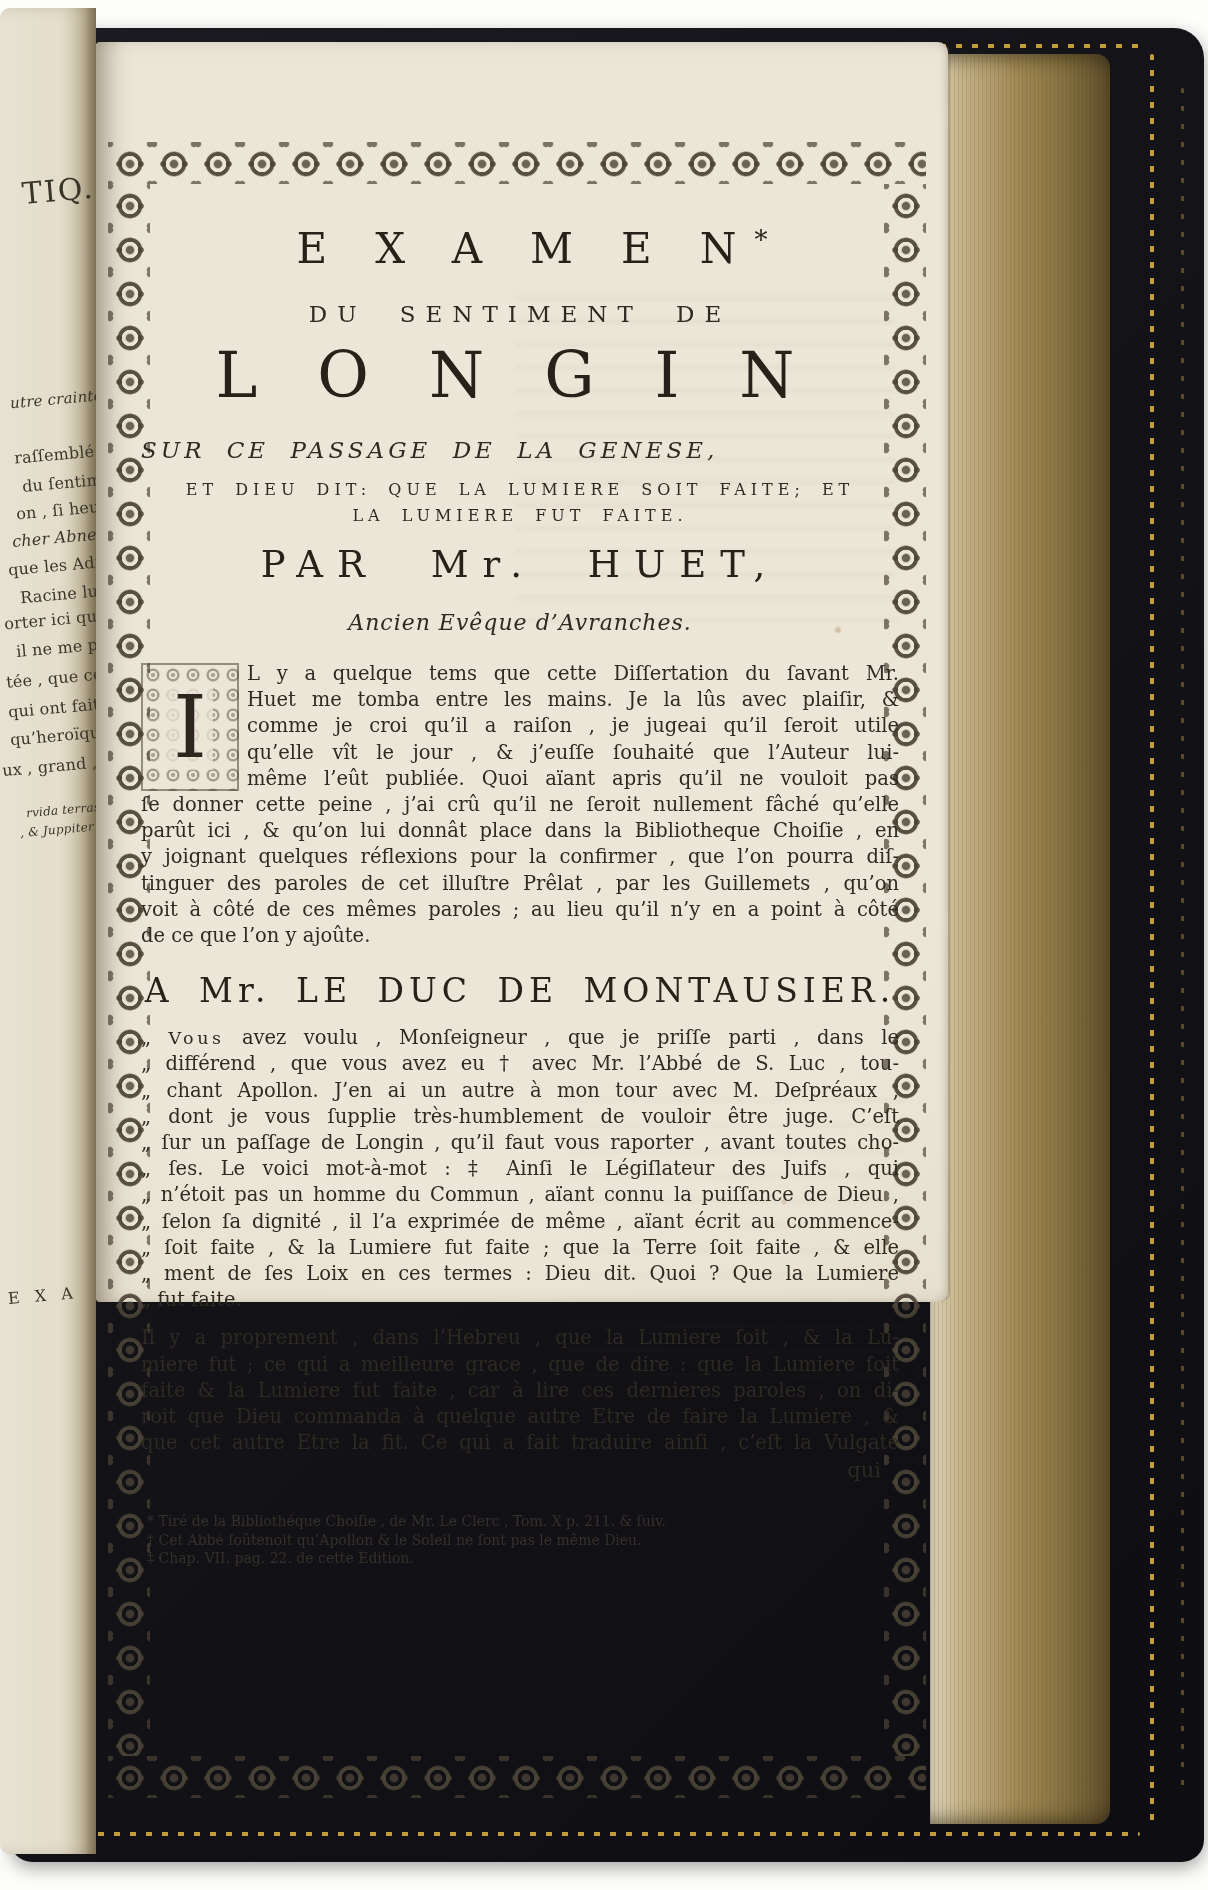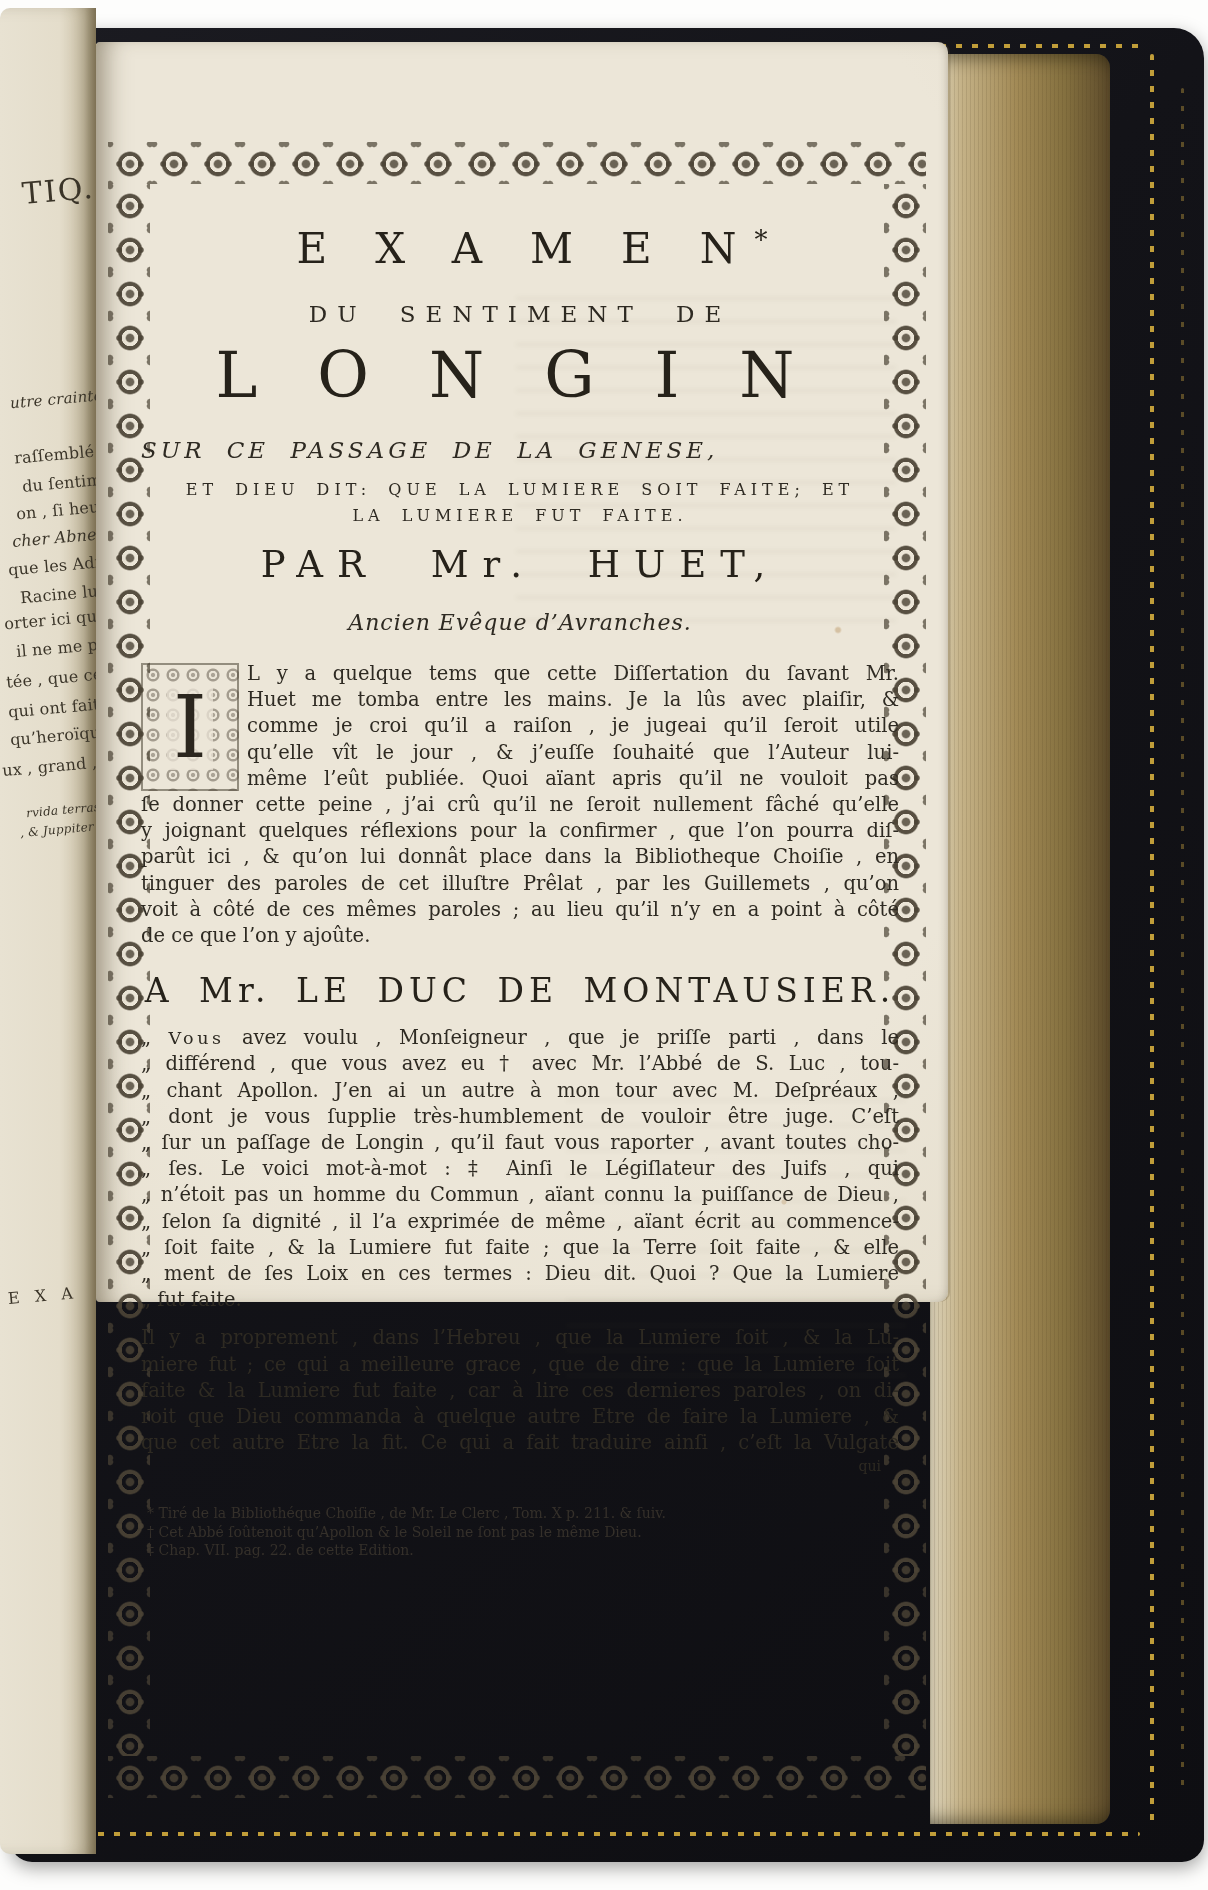--- a/index.html
+++ b/index.html
@@ -123,21 +123,21 @@
   .p1-lines .line:last-child{text-align-last:left;}
   .sg-i{}
   .sg-sc{letter-spacing:3.5px;font-size:.9em;}
 
   .h-ded{margin-top:22px;text-align:center;font-size:33px;letter-spacing:5px;
          word-spacing:10px;color:#26221a;}
   .quote{margin-top:15px;}
   .quote .line:last-child{text-align-last:left;}
   .para2{margin-top:12px;}
   .para2 .line:last-child{text-align-last:justify;}
-  .catch{margin-top:2px;text-align:right;padding-right:18px;font-size:14px;}
+  .catch{margin-top:2px;text-align:right;padding-right:18px;font-size:21px;}
   .foot{margin-top:30px;padding-left:6px;}
   .fline{font-size:14px;line-height:18.5px;text-align:left;text-align-last:left;color:#35302a;}
 </style>
 </head>
 <body>
 
 <div class="photo">
 
   <div class="binding">
     <div class="gilt gilt-top"></div>
@@ -195,22 +195,22 @@
         <div class="dropcap">
             <span>I</span>
           </div>
         <div class="p1-lines">
             <div class="line"><span class="sg-r">L y a quelque tems que cette Diſſertation du ſavant Mr.</span></div>
             <div class="line"><span class="sg-i">Huet</span><span class="sg-r"> me tomba entre les mains. Je la lûs avec plaiſir, &amp;</span></div>
             <div class="line"><span class="sg-r">comme je croi qu’il a raiſon , je jugeai qu’il ſeroit utile</span></div>
             <div class="line"><span class="sg-r">qu’elle vît le jour , &amp; j’euſſe ſouhaité que l’Auteur lui-</span></div>
             <div class="line"><span class="sg-r">même l’eût publiée. Quoi aïant apris qu’il ne vouloit pas</span></div>
             <div class="line"><span class="sg-r">ſe donner cette peine , j’ai crû qu’il ne ſeroit nullement fâché qu’elle</span></div>
+            <div class="line"><span class="sg-r">parût ici , &amp; qu’on lui donnât place dans la </span><span class="sg-i">Bibliotheque Choiſie</span><span class="sg-r"> , en</span></div>
             <div class="line"><span class="sg-r">y joignant quelques réflexions pour la confirmer , que l’on pourra diſ-</span></div>
-            <div class="line"><span class="sg-r">parût ici , &amp; qu’on lui donnât place dans la </span><span class="sg-i">Bibliotheque Choiſie</span><span class="sg-r"> , en</span></div>
             <div class="line"><span class="sg-r">tinguer des paroles de cet illuſtre Prêlat , par les Guillemets , qu’on</span></div>
             <div class="line"><span class="sg-r">voit à côté de ces mêmes paroles ; au lieu qu’il n’y en a point à côté</span></div>
             <div class="line"><span class="sg-r">de ce que l’on y ajoûte.</span></div>
           </div>
       </div>
 
       <div class="h-ded">A Mr. LE DUC DE MONTAUSIER.</div>
       <div class="quote">
           <div class="line"><span class="sg-r">„ </span><span class="sg-sc">Vous</span><span class="sg-r"> avez voulu , Monſeigneur , que je priſſe parti , dans le</span></div>
           <div class="line"><span class="sg-r">„ différend , que vous avez eu † avec Mr. </span><span class="sg-i">l’Abbé de S. Luc</span><span class="sg-r"> , tou-</span></div>

